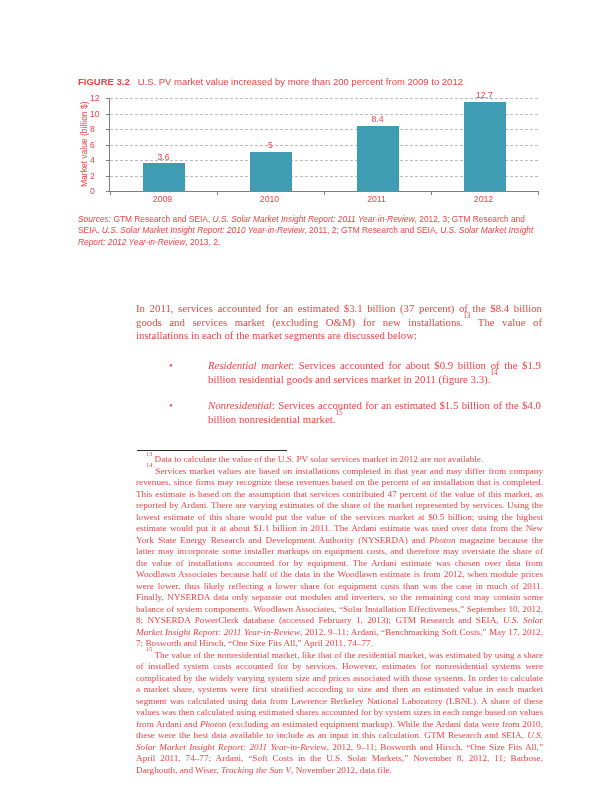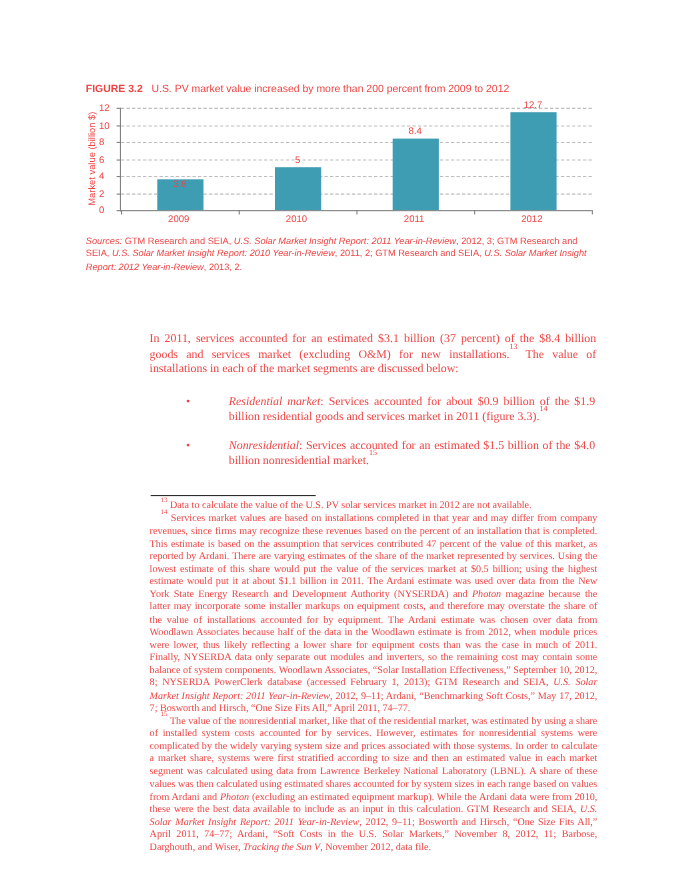--- a/index.html
+++ b/index.html
@@ -91,21 +91,21 @@
         <div class="ytick-mark" style="top: 62px;"></div>
         <div class="gridline" style="top: 46.5px;"></div>
         <div class="ytick-mark" style="top: 46.5px;"></div>
         <div class="gridline" style="top: 31px;"></div>
         <div class="ytick-mark" style="top: 31px;"></div>
         <div class="gridline" style="top: 15.5px;"></div>
         <div class="ytick-mark" style="top: 15.5px;"></div>
         <div class="gridline" style="top: 0px;"></div>
         <div class="ytick-mark" style="top: 0px;"></div>
         <div class="bar" style="left: 32.5px; height: 27.9px; background: rgb(62, 157, 179);"></div>
-        <div class="bar-label" style="left: 23.5px; top: 64px;">3.6</div>
+        <div class="bar-label" style="left: 23.5px; top: 54px;">3.6</div>
         <div class="bar" style="left: 139.5px; height: 38.75px; background: rgb(62, 157, 179);"></div>
         <div class="bar-label" style="left: 130.5px; top: 42.25px;">5</div>
         <div class="bar" style="left: 246.5px; height: 65.1px; background: rgb(62, 157, 179);"></div>
         <div class="bar-label" style="left: 237.5px; top: 15.9px;">8.4</div>
         <div class="bar" style="left: 353.5px; height: 89.125px; background: rgb(62, 157, 179);"></div>
         <div class="bar-label" style="left: 344.5px; top: -8.125px;">12.7</div>
         <div class="xtick-mark" style="left: 0px;"></div>
         <div class="xtick-mark" style="left: 107px;"></div>
         <div class="xtick-mark" style="left: 214px;"></div>
         <div class="xtick-mark" style="left: 321px;"></div>

